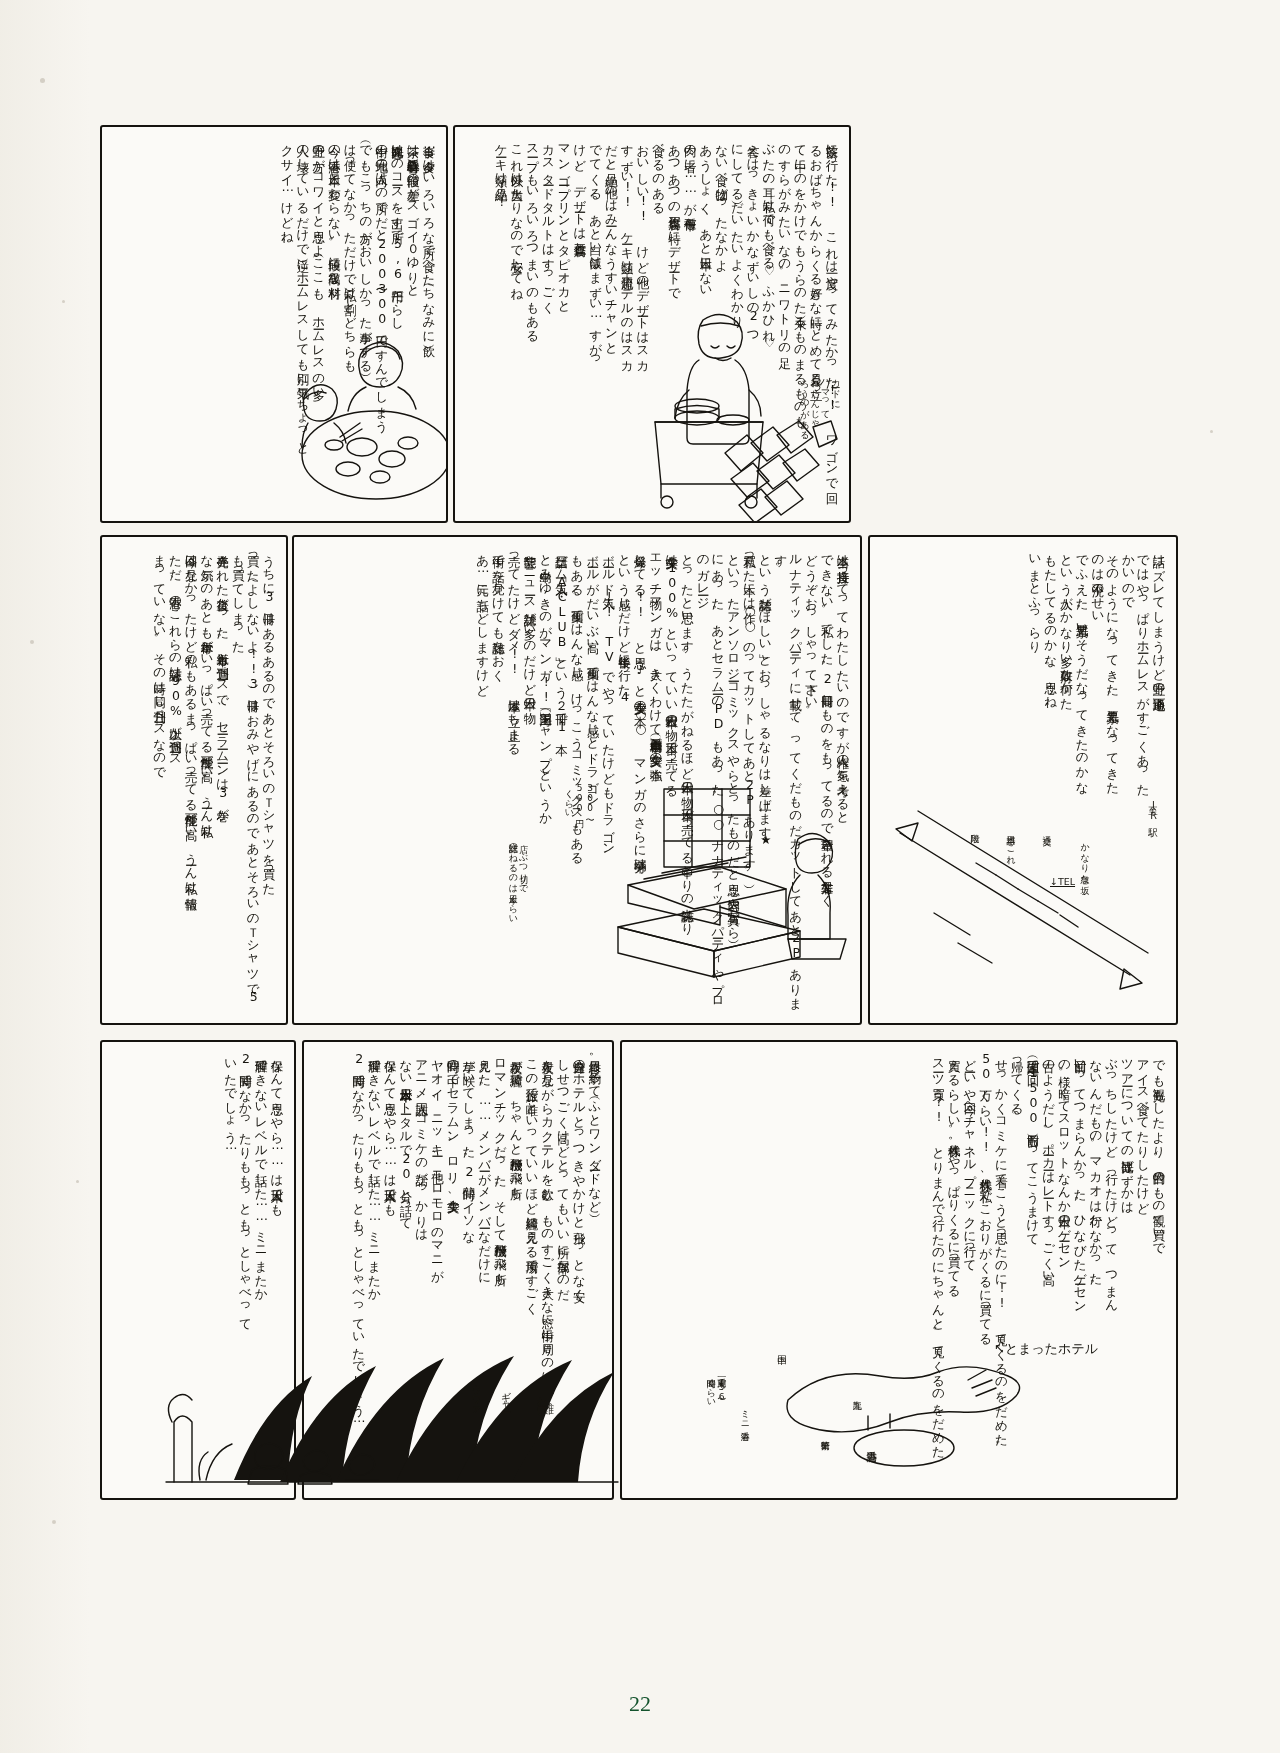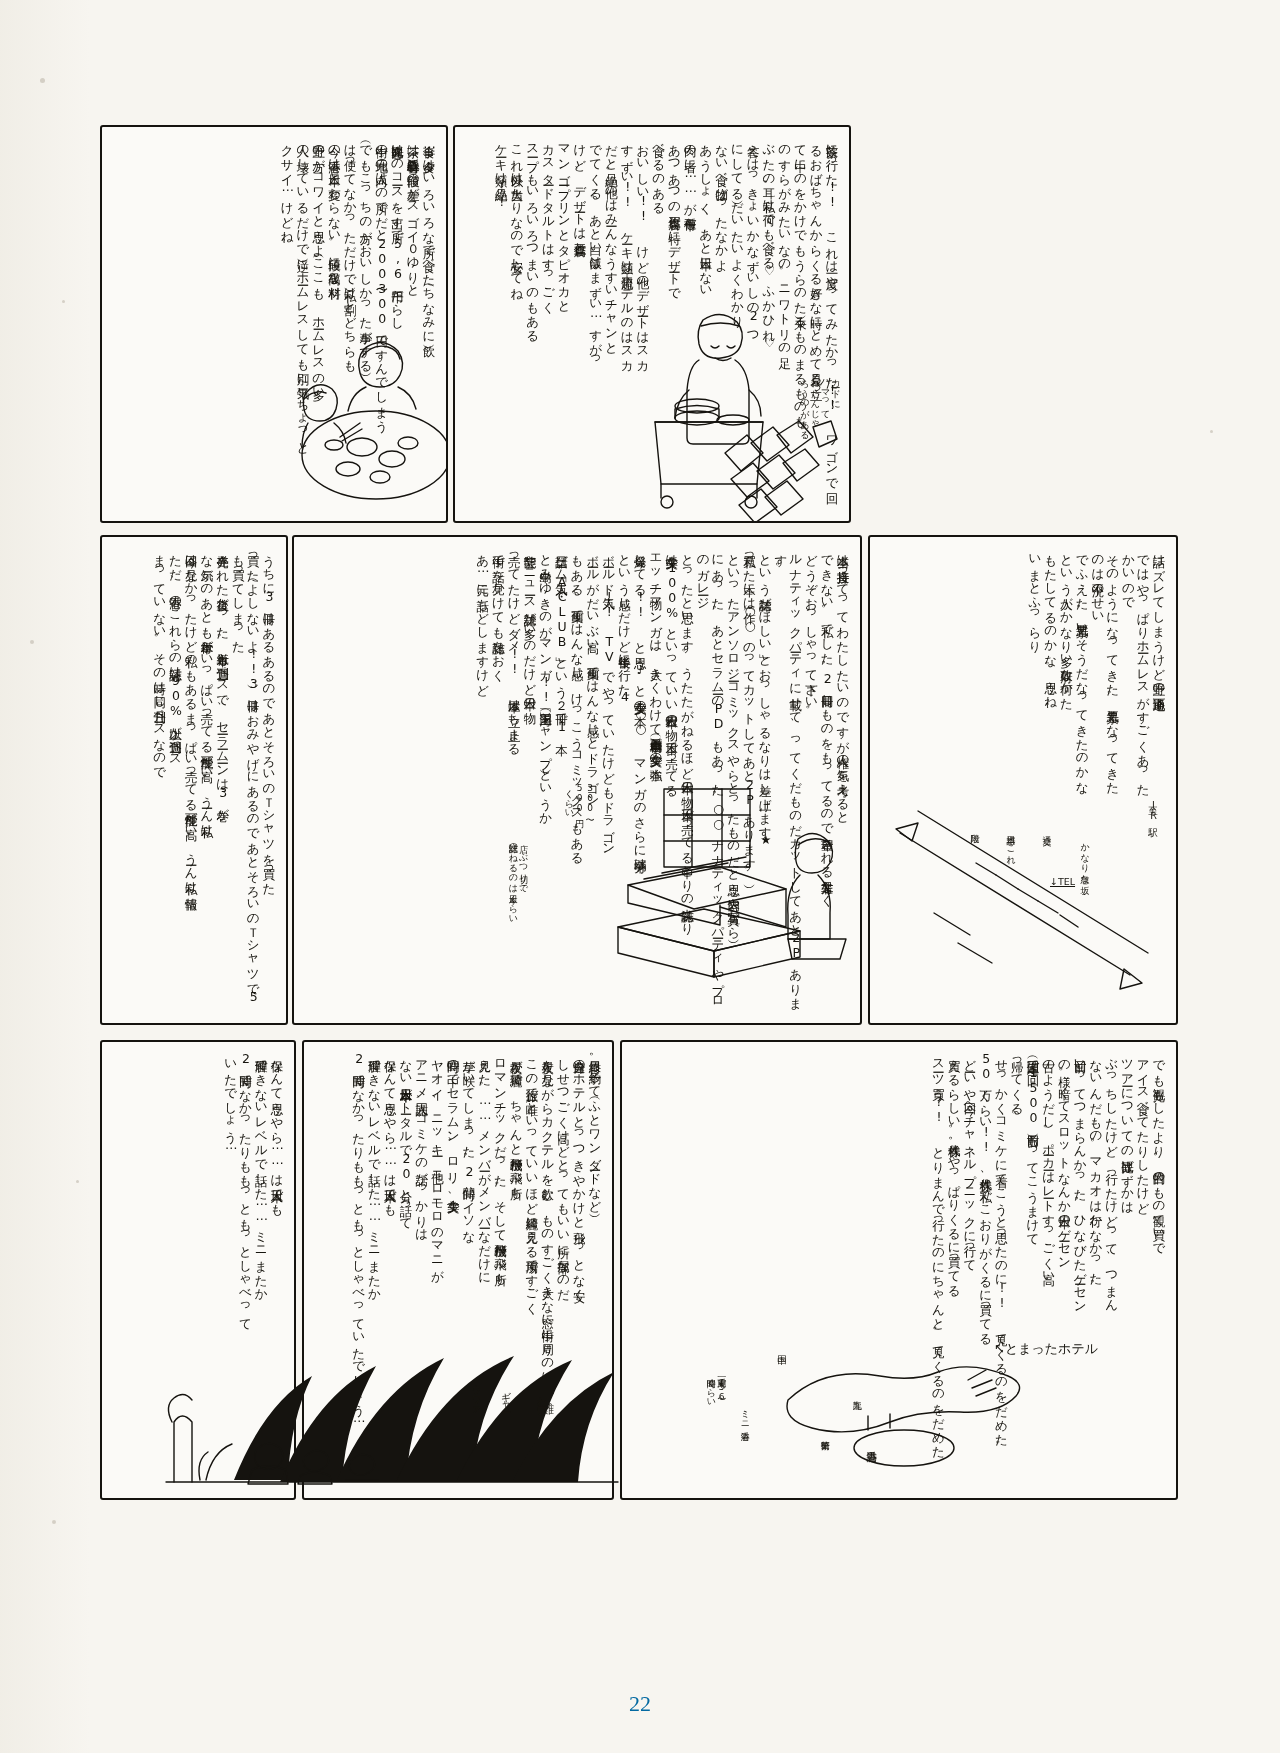--- a/index.html
+++ b/index.html
@@ -86,21 +86,21 @@
   .fillblk { fill: #15130f; stroke: none; }
 
   
   #pageno {
     position: absolute;
     left: 0; right: 0;
     bottom: 36px;
     text-align: center;
     font-size: 22px;
     font-family: "Liberation Serif", serif;
-    color: #0369a1;
+    color: #14532d;
   }
 
   .tiny {
     position: absolute;
     font-size: 9.5px;
     color: #17150f;
     writing-mode: vertical-rl;
     text-orientation: upright;
     line-height: 1.15;
     white-space: pre-wrap;

